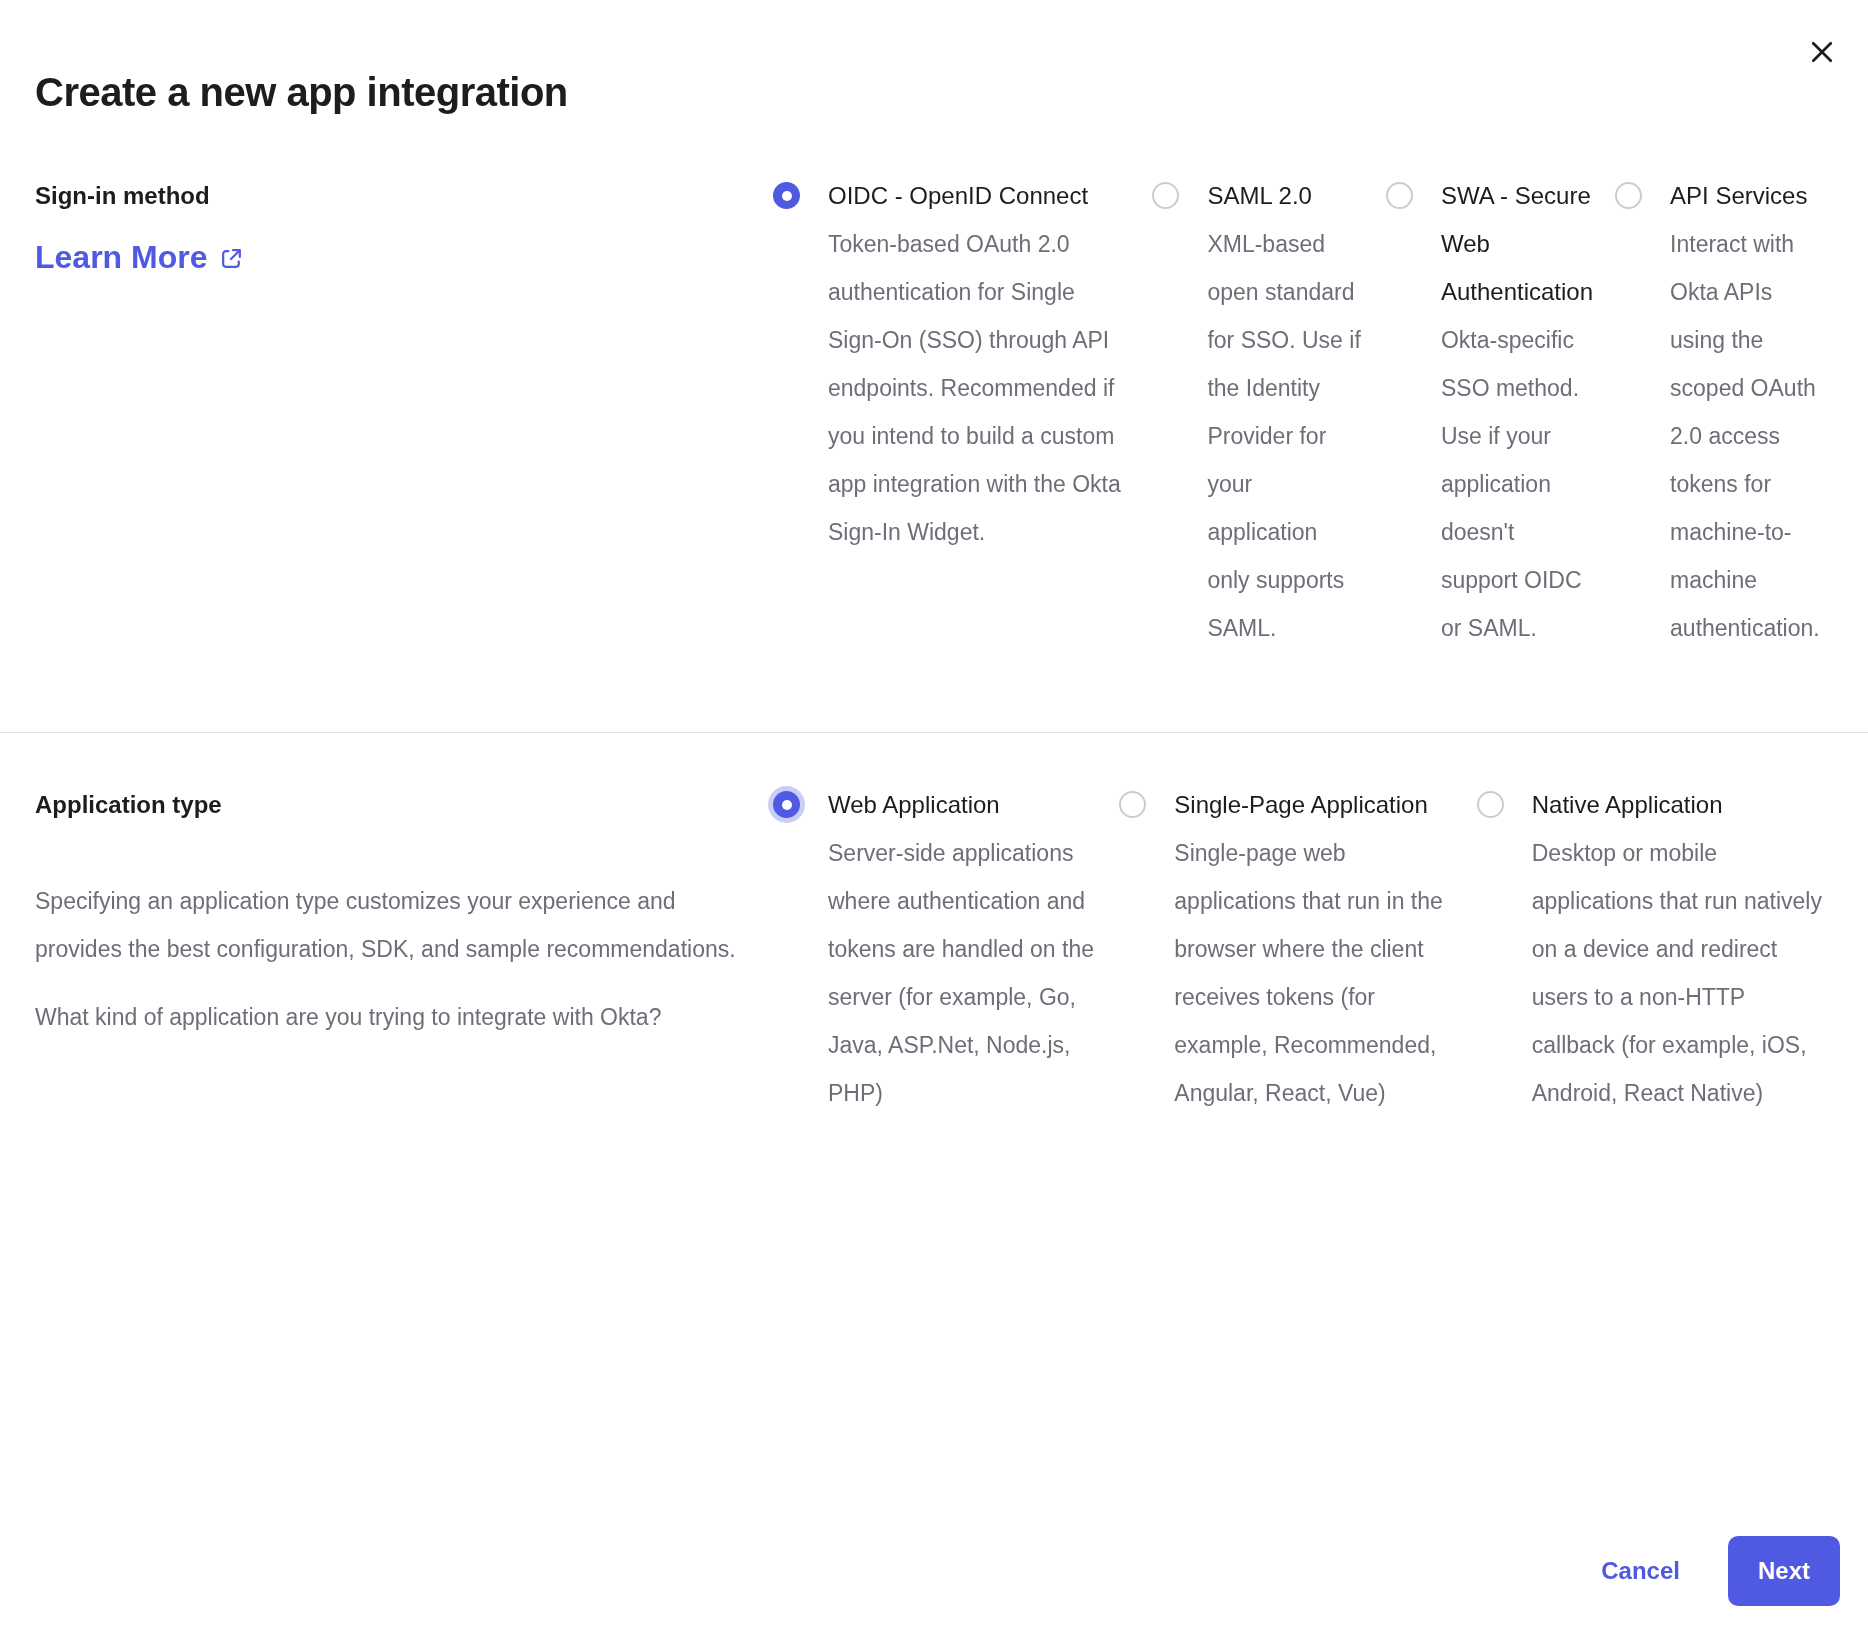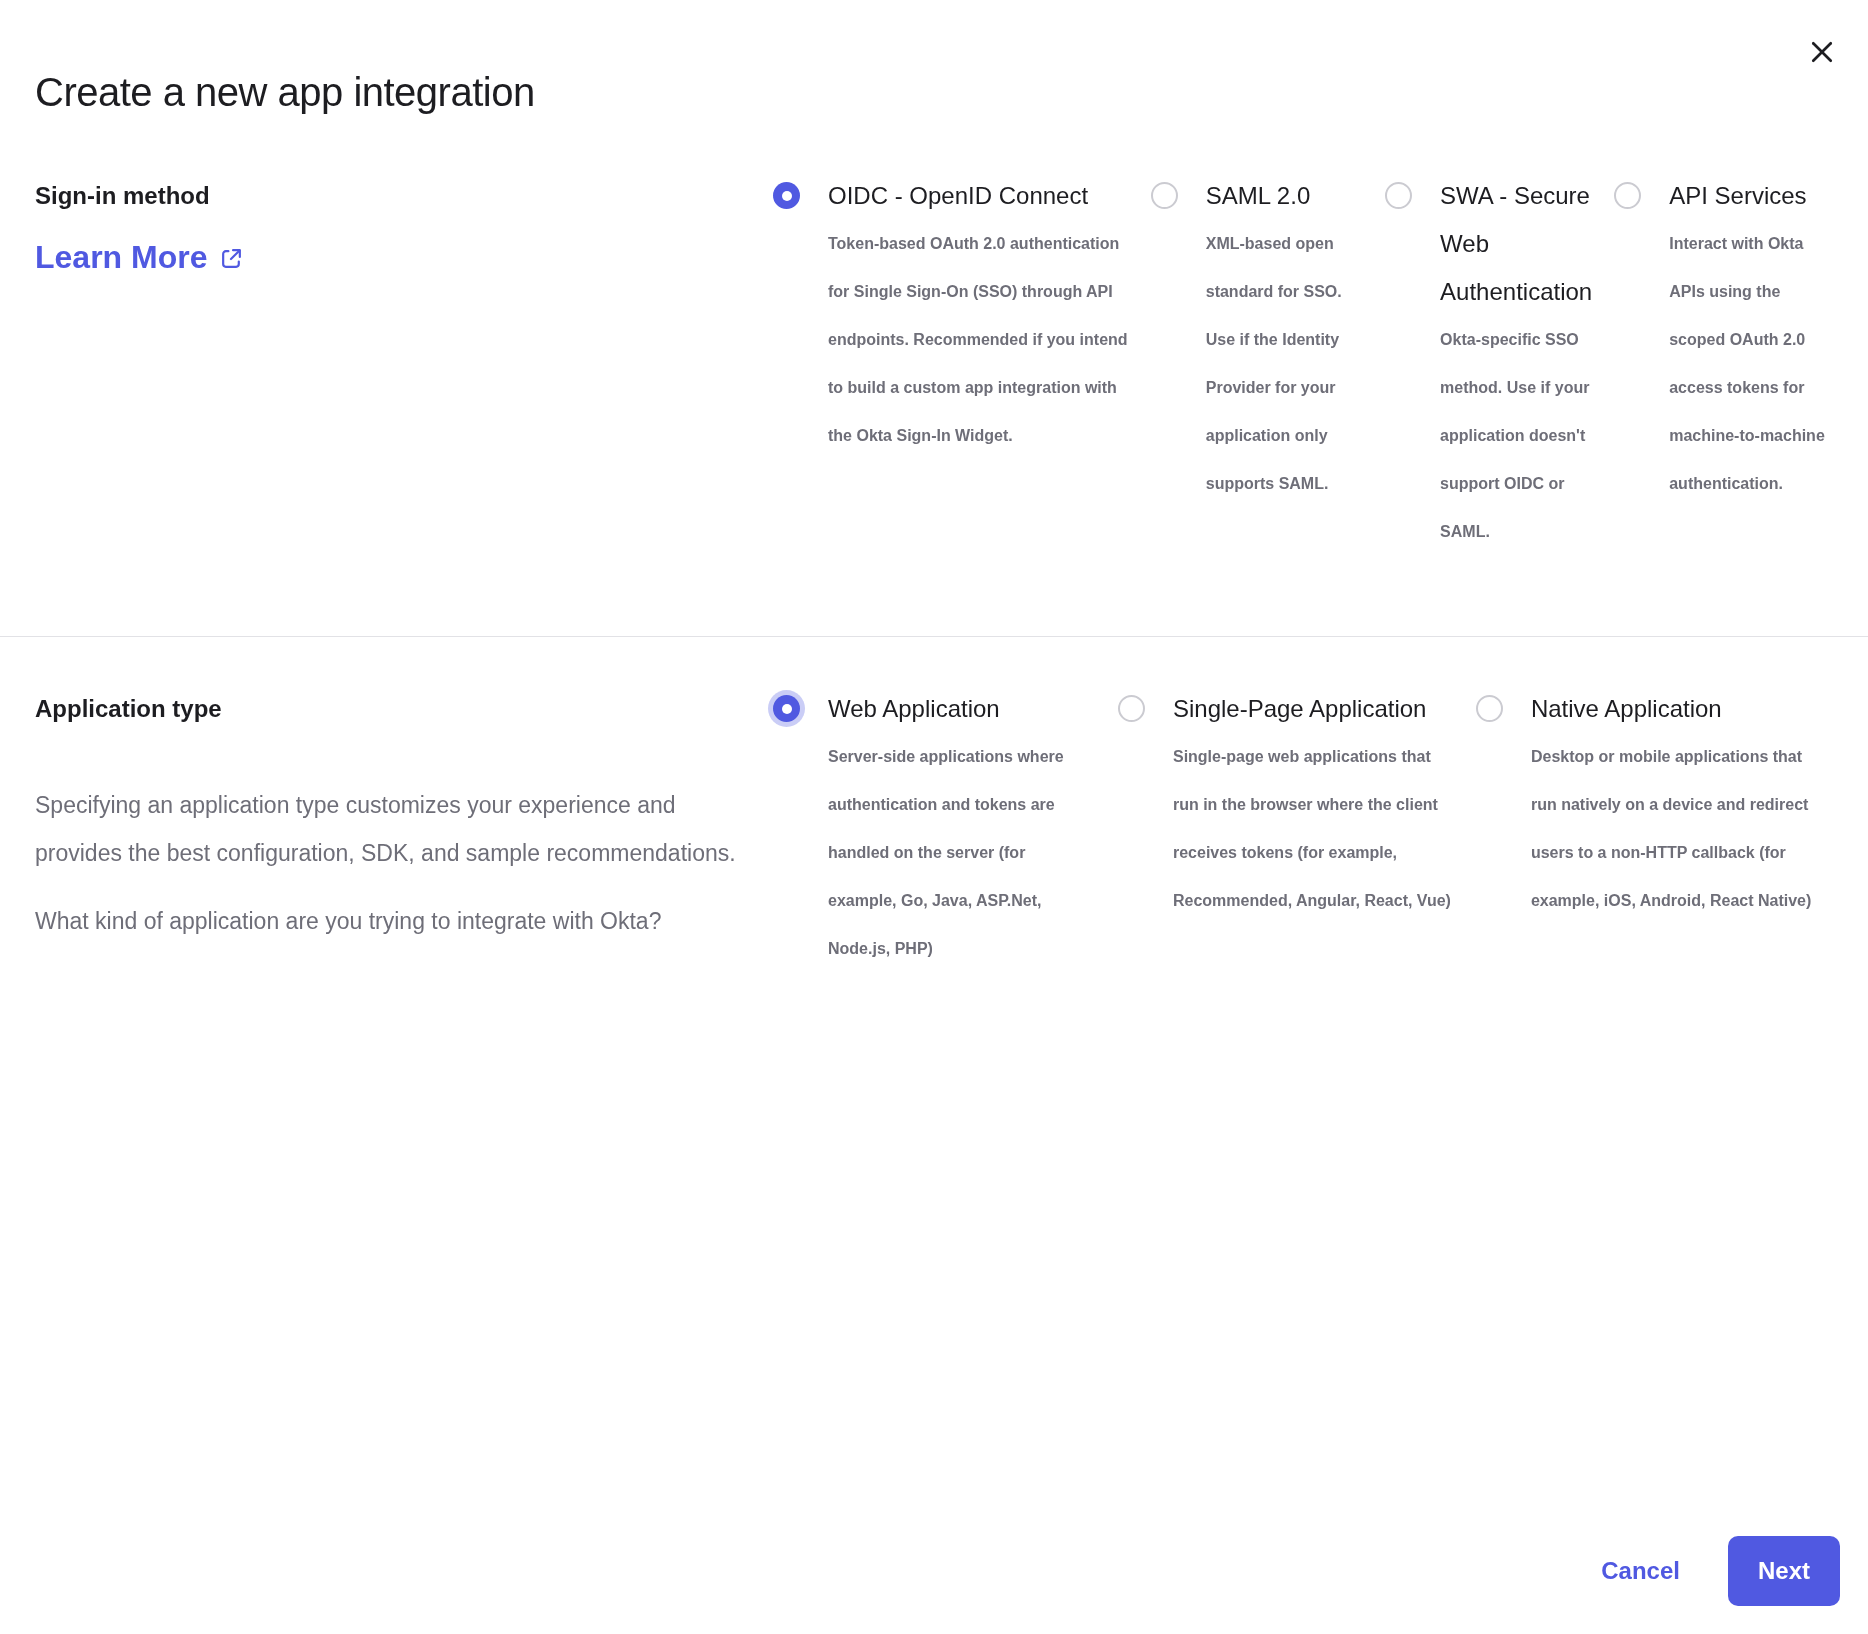--- a/index.html
+++ b/index.html
@@ -16,21 +16,21 @@
     font-family:"Liberation Sans",sans-serif;color:var(--text);
   }
   .dialog{position:relative;width:100%;height:100%;padding:68px 38px 0 35px;}
   .close{
     position:absolute;top:30px;right:24px;width:44px;height:44px;
     background:none;border:none;padding:6px;cursor:pointer;color:var(--text);
     display:flex;align-items:center;justify-content:center;
   }
   .close svg{width:30px;height:30px;display:block;}
   h1{
-    margin:0;font-size:40px;line-height:48px;font-weight:400;letter-spacing:-0.5px;color:var(--text);
+    margin:0;font-size:40px;line-height:48px;font-weight:700;letter-spacing:-0.5px;color:var(--text);
   }
   .section{display:flex;align-items:flex-start;}
   .section-1{margin-top:56px;}
   .section-2{margin-top:48px;}
   .left{width:705px;flex:0 0 705px;margin-right:33px;}
   .right{flex:1;max-width:1060px;}
   .section-label{font-size:24px;font-weight:700;line-height:48px;color:var(--text);}
   .learn-more{
     margin-top:20px;display:inline-flex;align-items:center;gap:12px;
     color:var(--primary);font-size:32px;font-weight:700;line-height:34px;
@@ -44,21 +44,21 @@
   .radio{
     width:27px;height:27px;border-radius:50%;flex:0 0 27px;margin-top:10px;
     display:flex;align-items:center;justify-content:center;
   }
   .radio.unselected{border:2px solid var(--radio-border);background:#fff;}
   .radio.selected{background:var(--primary);}
   .radio.selected::after{content:"";width:10px;height:10px;border-radius:50%;background:#fff;}
   .radio.focused{box-shadow:0 0 0 5px rgba(80,89,225,0.30);}
   .option-body{flex:1;}
   .option-label{font-size:24px;line-height:48px;color:var(--text);}
-  .option-desc{font-size:16px;line-height:48px;color:var(--muted);font-weight:bold;}
+  .option-desc{font-size:23px;line-height:48px;color:var(--muted);}
   .divider{
     border:none;border-top:1px solid var(--divider);
     margin:80px 0 0 -35px;width:1868px;
   }
   .footer{
     position:absolute;right:28px;bottom:28px;
     display:flex;align-items:center;gap:48px;
   }
   .cancel{
     color:var(--primary);font-size:24px;font-weight:700;text-decoration:none;cursor:pointer;

